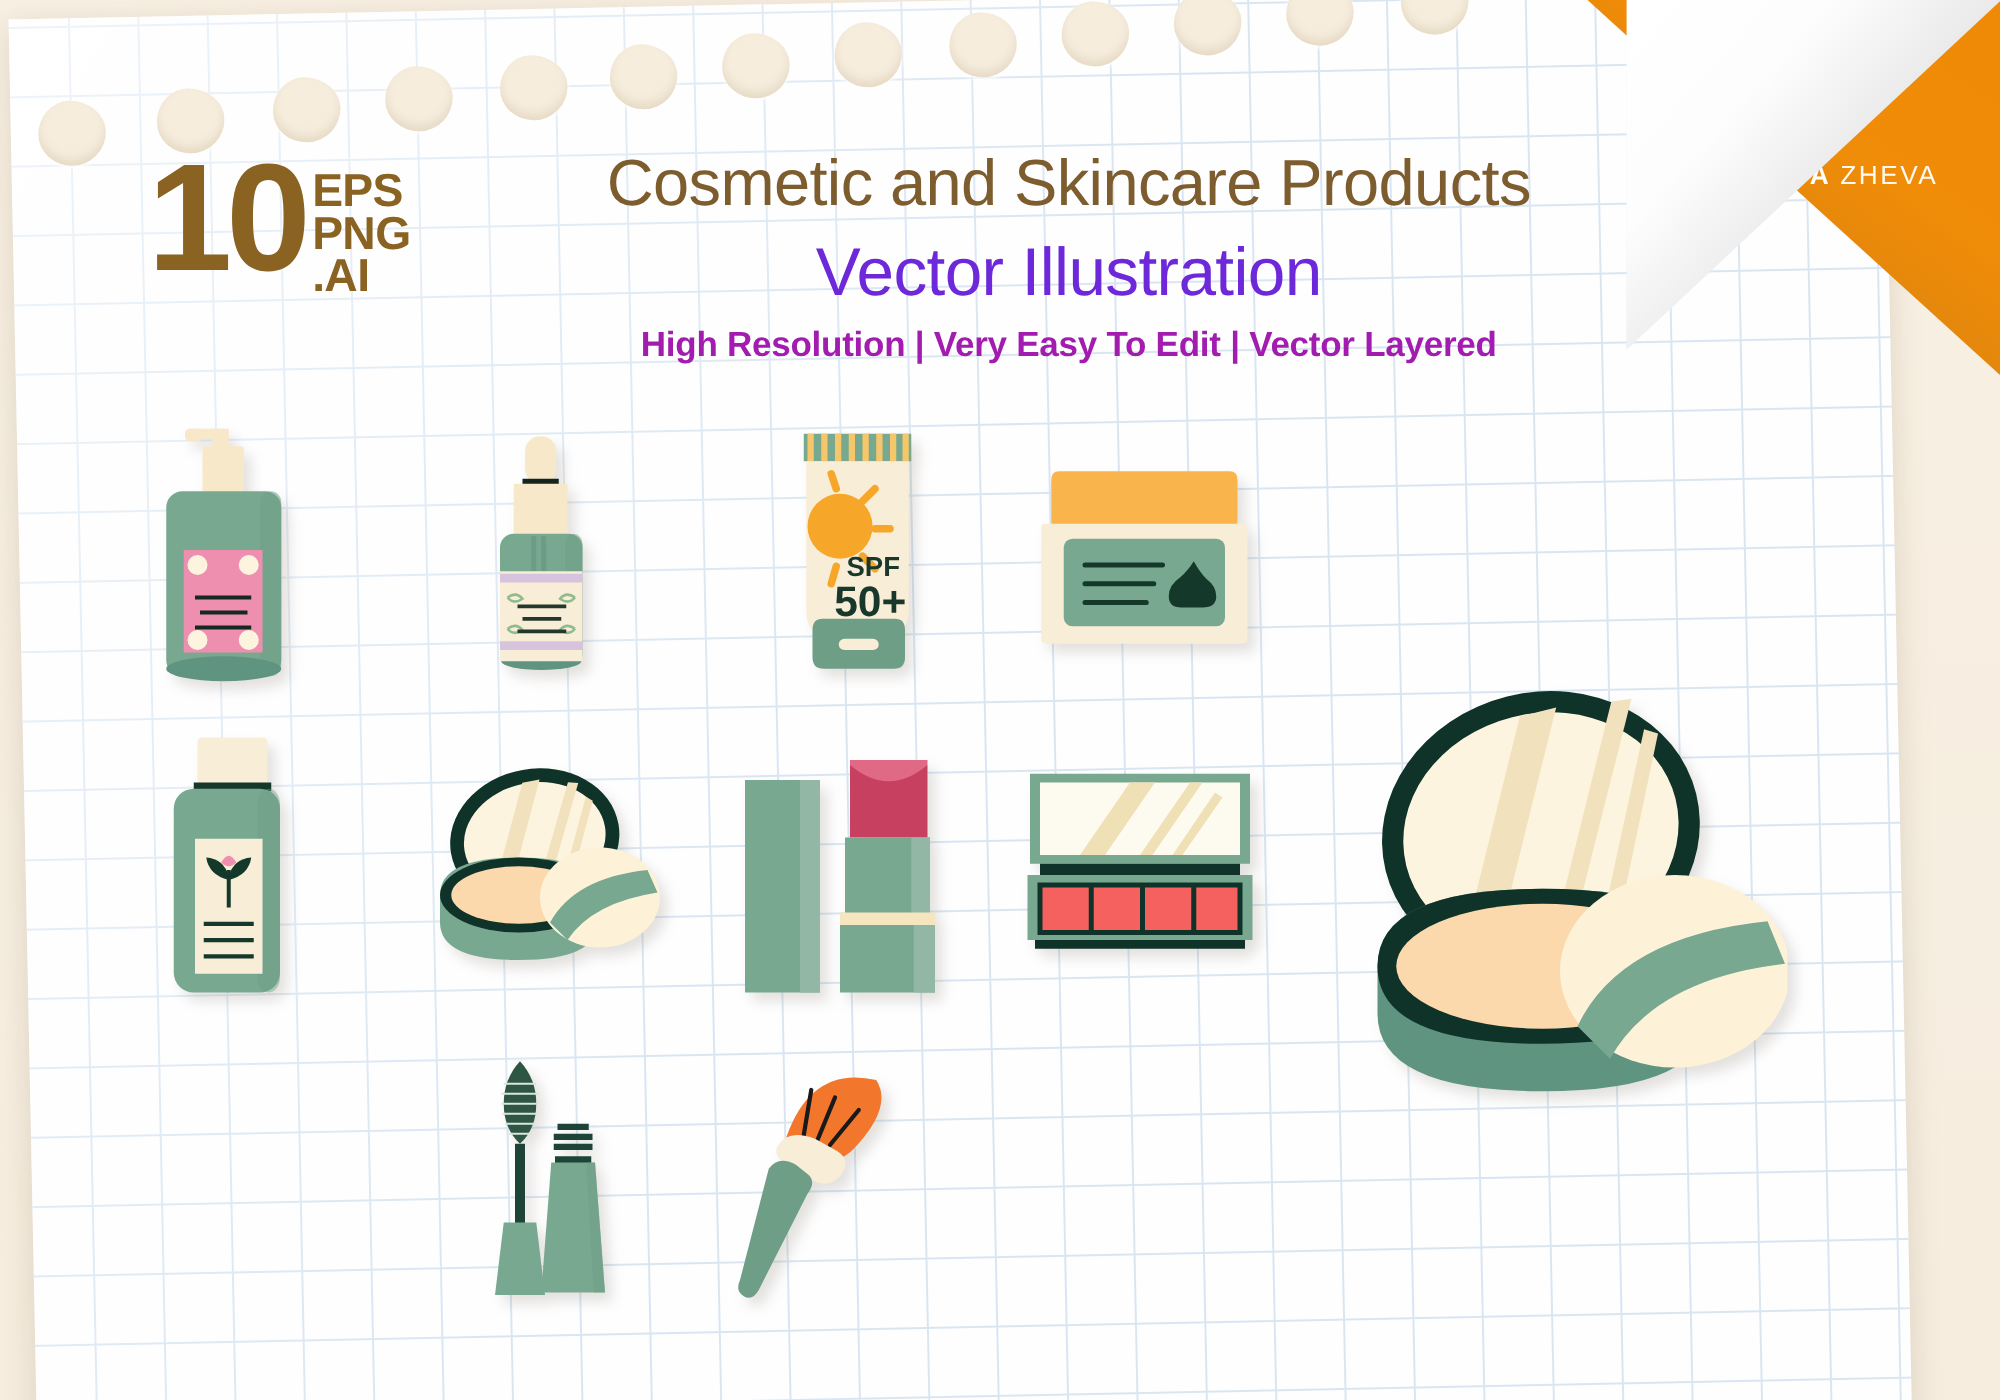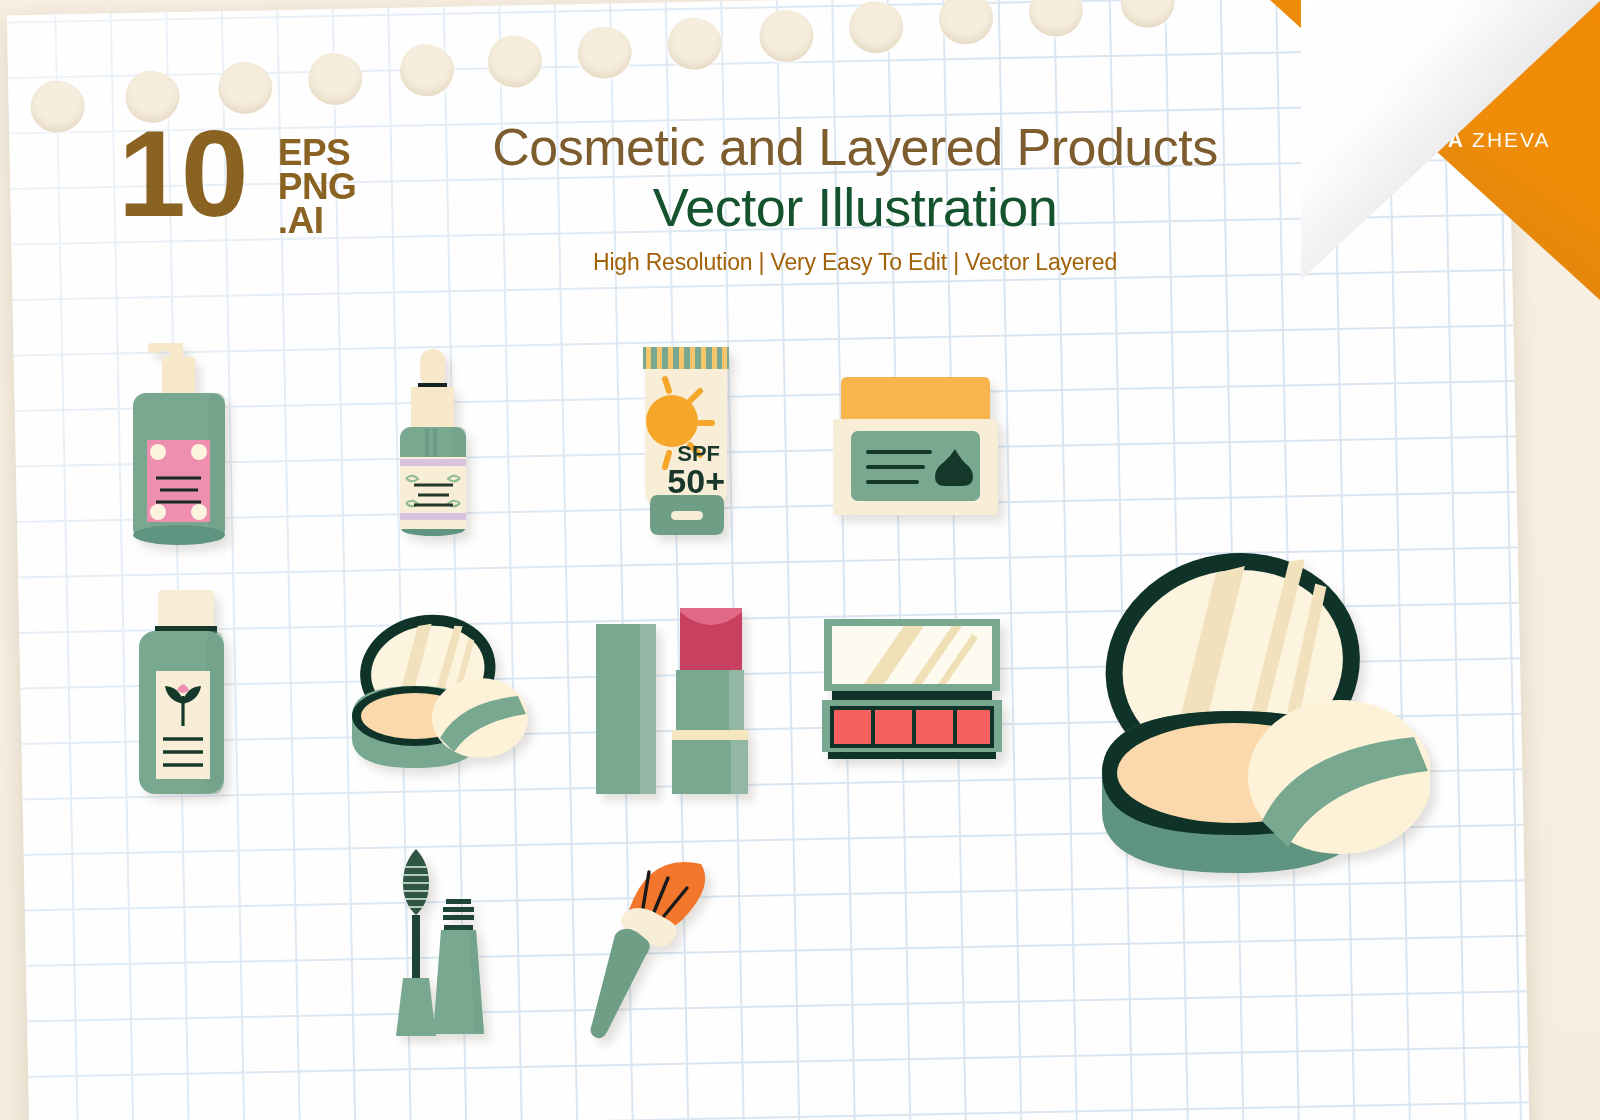--- a/index.html
+++ b/index.html
@@ -37,29 +37,29 @@
   #grid-soft{position:absolute;inset:0;
     background:linear-gradient(120deg, rgba(255,255,255,.55), rgba(255,255,255,0) 45%);}
 
   
   .hole{position:absolute;width:54px;height:52px;background:#f6eddd;
     border-radius:46% 54% 50% 50% / 52% 48% 52% 48%;
     box-shadow:inset 0 -5px 7px rgba(200,180,150,.30), 0 2px 4px rgba(255,255,255,.9);}
 
   
   #header{position:absolute;left:0;top:0;width:1600px;height:290px;}
-  #ten-block{position:absolute;left:118px;top:118px;display:flex;align-items:flex-start;gap:28px;}
+  #ten-block{position:absolute;left:118px;top:118px;display:flex;align-items:flex-start;}
   #ten{font-size:122px;line-height:.92;font-weight:700;color:#8a6222;letter-spacing:-5px;
        font-family:"Liberation Sans", sans-serif;}
   #fmt{margin-left:6px;margin-top:18px;color:#8a6222;font-weight:700;font-size:37px;line-height:.92;
        letter-spacing:-.5px;}
   #titles{position:absolute;left:440px;top:120px;width:830px;text-align:center;}
   #title1{font-size:52px;color:#7d5c2e;letter-spacing:-.5px;line-height:1.05;}
-  #title2{font-size:54px;color:#14532d;letter-spacing:-.5px;line-height:1.12;margin-top:2px;}
-  #subtitle{font-size:23px;color:#a16207;font-weight:400;margin-top:12px;letter-spacing:-.2px;}
+  #title2{font-size:54px;color:#6d28d9;letter-spacing:-.5px;line-height:1.12;margin-top:13px;}
+  #subtitle{font-size:28px;color:#a21caf;font-weight:700;margin-top:12px;letter-spacing:-.2px;}
 
   
   #curl-orange{position:absolute;right:0;top:0;width:330px;height:300px;
     background:linear-gradient(215deg,#f08a06 0%,#ef8c08 40%,#d98210 72%,#b8700f 100%);
     clip-path:polygon(100% 0,100% 100%,0 0);}
   #curl-logo{position:absolute;right:22px;top:26px;width:220px;text-align:center;color:#fff;}
   #logo-mark{width:118px;height:92px;margin:0 auto;}
   #logo-text{font-size:21px;letter-spacing:2px;margin-top:6px;font-weight:700;}
   #logo-text .thin{font-weight:400;opacity:.95;}
   #curl-page{position:absolute;right:0;top:0;width:300px;height:280px;
@@ -106,21 +106,21 @@
   <div id="header">
     <div id="ten-block">
       <div id="ten">10</div>
       <div id="fmt">
         <div>EPS</div>
         <div>PNG</div>
         <div>.AI</div>
       </div>
     </div>
     <div id="titles">
-      <div id="title1">Cosmetic and Layered Products</div>
+      <div id="title1">Cosmetic and Skincare Products</div>
       <div id="title2">Vector Illustration</div>
       <div id="subtitle">High Resolution | Very Easy To Edit | Vector Layered</div>
     </div>
   </div>
 
   <div id="curl-orange"></div>
   <div id="curl-shade"></div>
   <div id="curl-logo">
     <svg id="logo-mark" viewBox="0 0 120 96">
       <g fill="none" stroke="#ffffff" stroke-width="9" stroke-linejoin="miter">

